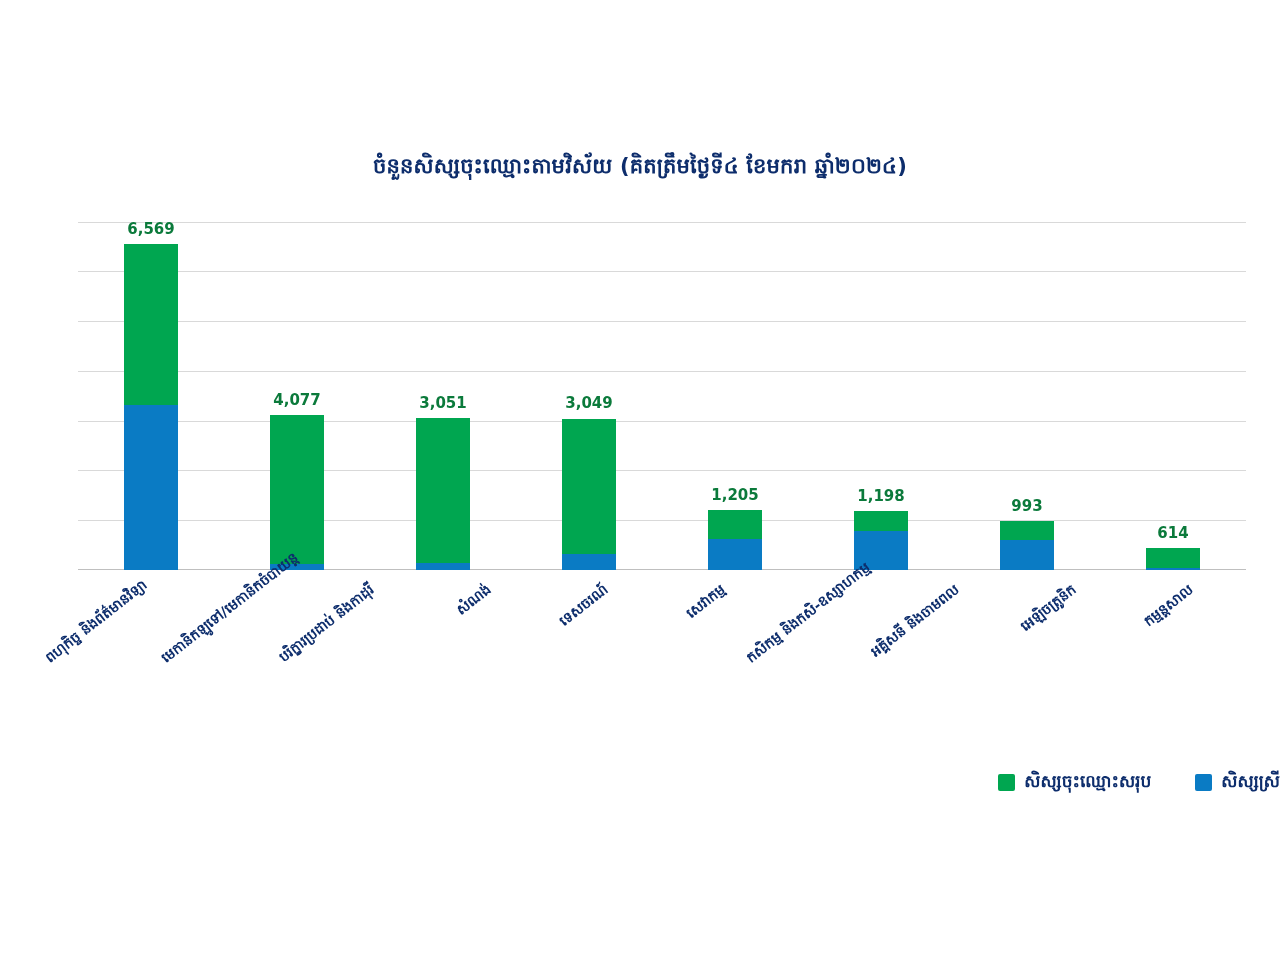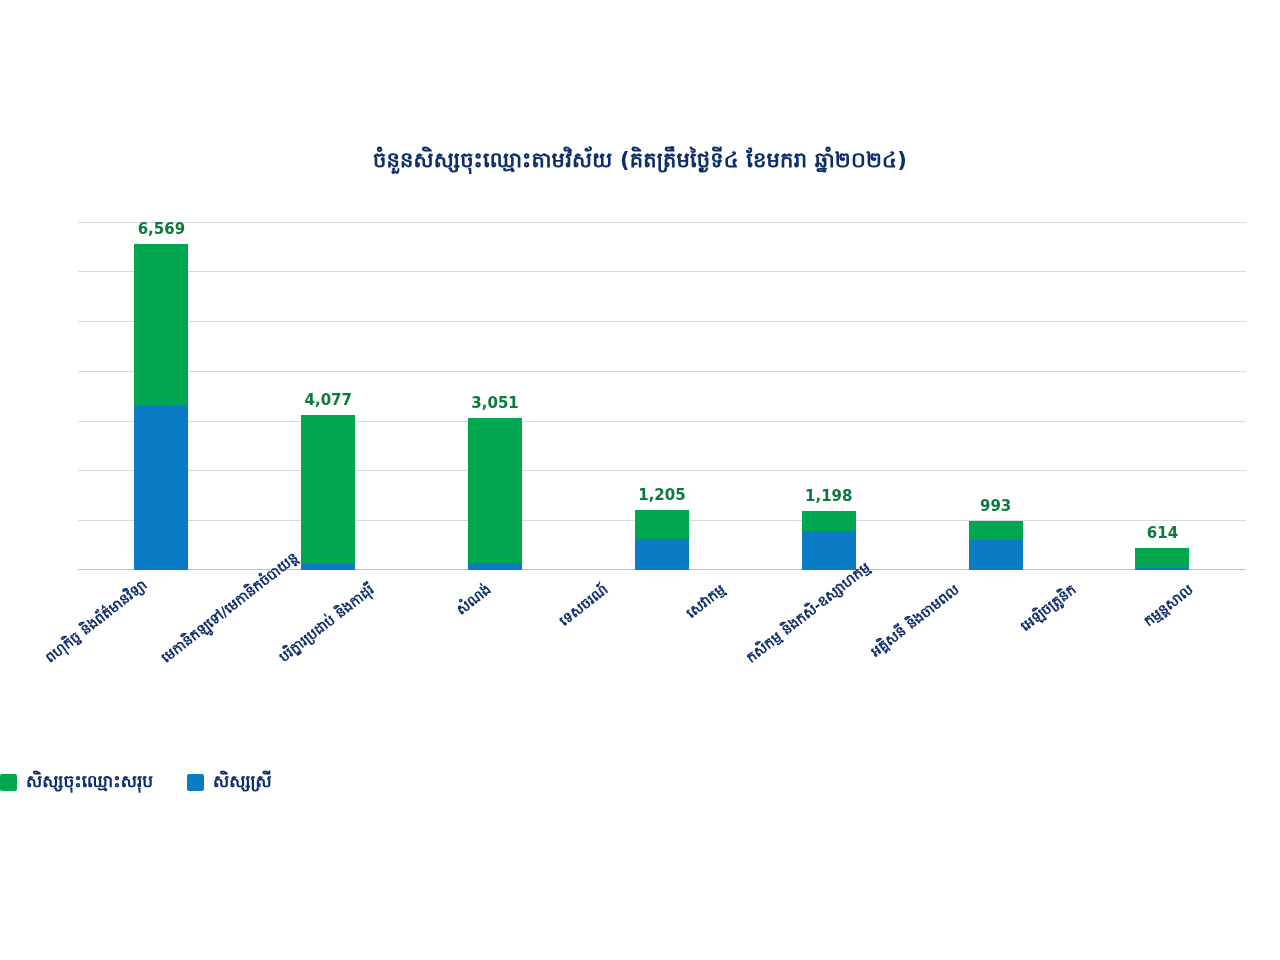--- a/index.html
+++ b/index.html
@@ -12,21 +12,21 @@
   }
   #chart-root {
     position: relative;
     width: 1280px;
     height: 960px;
     background: #ffffff;
     overflow: hidden;
   }
   #chart-title {
     position: absolute;
-    top: 146px;
+    top: 152px;
     left: 0;
     width: 1280px;
     text-align: center;
     font-size: 21px;
     font-weight: bold;
     color: #0d2d6c;
     letter-spacing: 0.2px;
   }
   
   #plot {
@@ -115,23 +115,23 @@
     transform-origin: 100% 0%;
     transform: rotate(-38deg) translate(-6px, 2px);
   }
   #legend {
     position: absolute;
     left: 0;
     top: 770px;
     width: 1280px;
     display: flex;
     flex-direction: row;
-    justify-content: flex-start;
+    justify-content: flex-end;
     align-items: center;
-    gap: 34px;
+    gap: 44px;
   }
   .legend-item {
     display: flex;
     flex-direction: row;
     align-items: center;
     gap: 9px;
   }
   .legend-swatch {
     width: 17px;
     height: 17px;
@@ -179,20 +179,27 @@
       </div>
 
       <div class="bar-slot">
         <div class="bar-label" style="bottom:158px;">3,051</div>
         <div class="bar-stack" style="height:152px;">
           <div class="seg-total" style="height:145px;"></div>
           <div class="seg-female" style="height:7px;"></div>
         </div>
       </div>
 
+      <div class="bar-slot">
+        <div class="bar-label" style="bottom:158px;">3,049</div>
+        <div class="bar-stack" style="height:151px;">
+          <div class="seg-total" style="height:135px;"></div>
+          <div class="seg-female" style="height:16px;"></div>
+        </div>
+      </div>
 
       <div class="bar-slot">
         <div class="bar-label" style="bottom:66px;margin-top:37px;">1,205</div>
         <div class="bar-stack" style="height:60px;">
           <div class="seg-total" style="height:29px;"></div>
           <div class="seg-female" style="height:31px;"></div>
         </div>
       </div>
 
       <div class="bar-slot">

